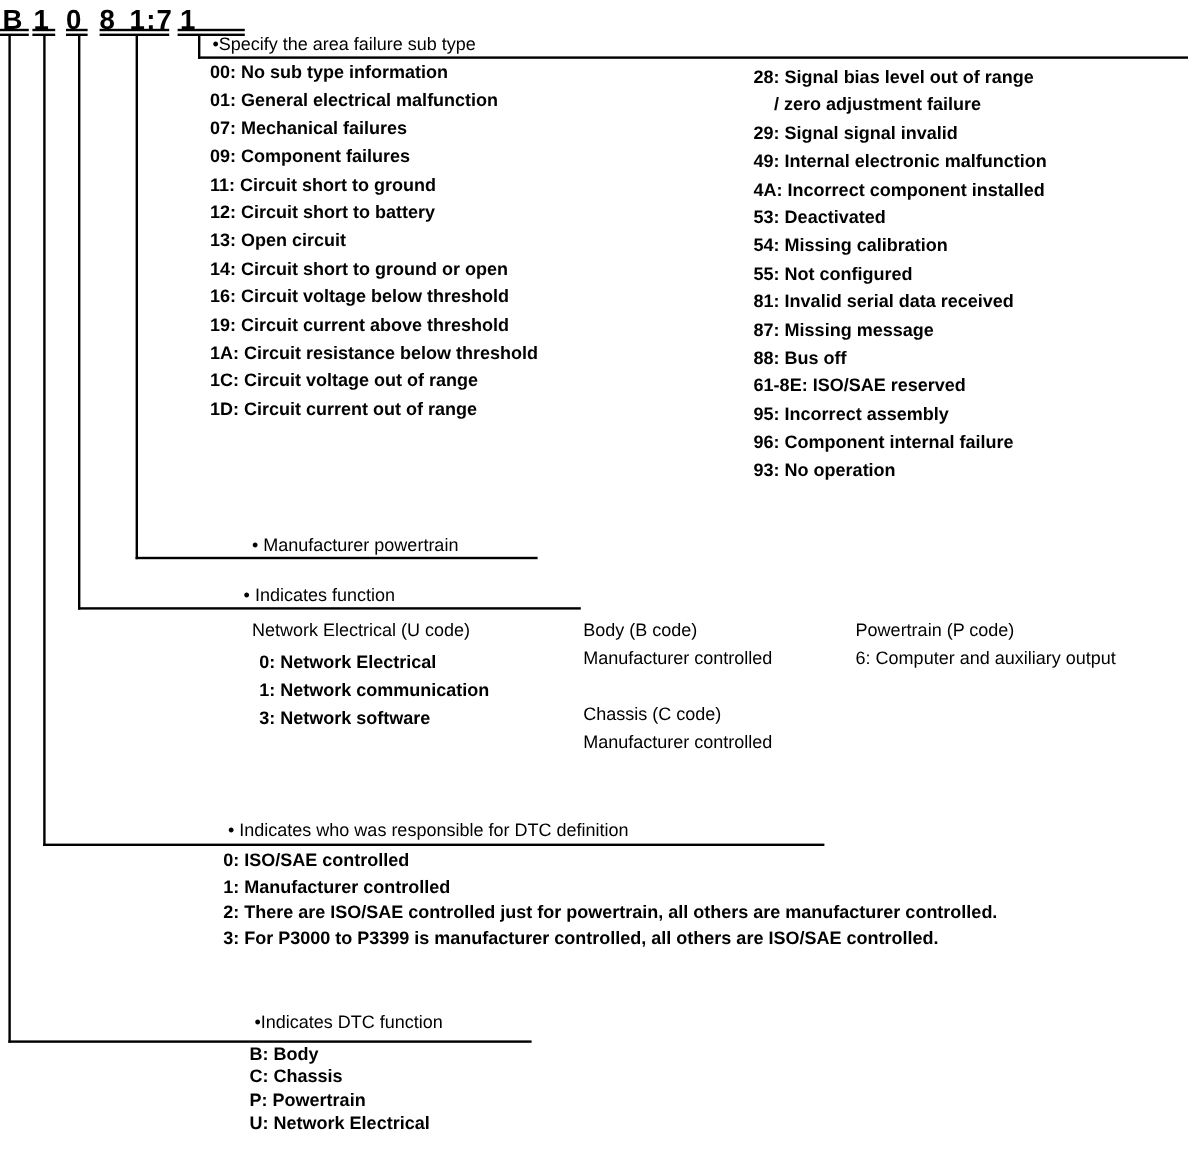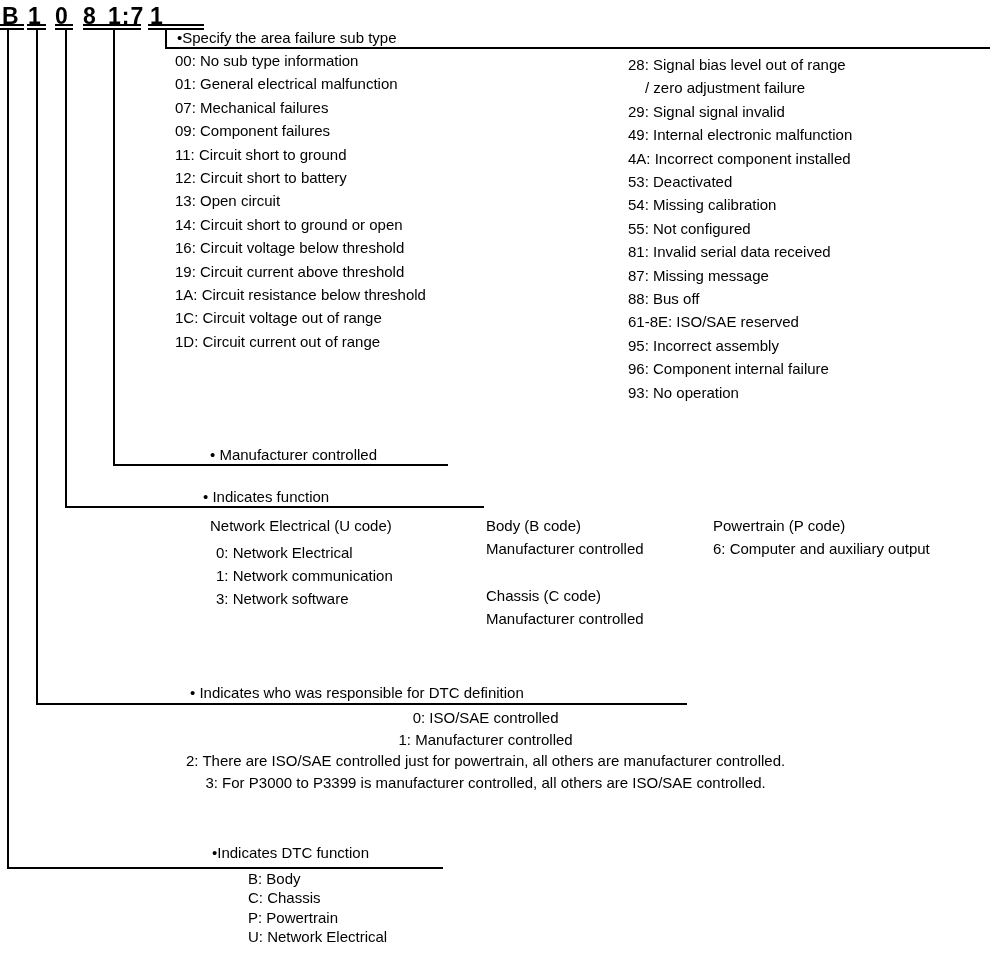--- a/index.html
+++ b/index.html
@@ -12,25 +12,25 @@
     position:absolute; top:3px; font-size:23px; font-weight:bold;
     white-space:nowrap; letter-spacing:1px;
   }
   .dul {      
     position:absolute; top:24px; height:6px; box-sizing:border-box;
     border-top:2.5px solid #000; border-bottom:2px solid #000;
   }
   .vl { position:absolute; width:2px; background:#000; }   
   .hl { position:absolute; height:2px; background:#000; }  
   .txt { position:absolute; font-size:15px; line-height:17px; white-space:nowrap; }
-  .list { position:absolute; font-size:15px; white-space:nowrap; }
+  .list { position:absolute; font-size:15px; white-space:nowrap;font-weight:bold; }
   .list > div { white-space:nowrap; }
   .lh23 { line-height:23.4px; }
-  .lh216 { line-height:21.6px;text-align:center; }
-  .lh194 { line-height:19.4px;margin-left:40px; }
+  .lh216 { line-height:21.6px; }
+  .lh194 { line-height:19.4px; }
   .lh232 { line-height:23.2px; }
   .bold { font-weight:normal; }
   .indent { padding-left:17px; }
 </style>
 </head>
 <body>
 
 <div class="stage">
 
   <span class="ch" style="left:2px">B</span>
@@ -87,21 +87,21 @@
     <div>55: Not configured</div>
     <div>81: Invalid serial data received</div>
     <div>87: Missing message</div>
     <div>88: Bus off</div>
     <div>61-8E: ISO/SAE reserved</div>
     <div>95: Incorrect assembly</div>
     <div>96: Component internal failure</div>
     <div>93: No operation</div>
   </div>
 
-  <div class="txt" style="left:210px;top:446px">• Manufacturer controlled</div>
+  <div class="txt" style="left:210px;top:446px">• Manufacturer powertrain</div>
 
   <div class="txt" style="left:203px;top:488px">• Indicates function</div>
 
   <div class="txt bold" style="left:210px;top:517px">Network Electrical (U code)</div>
   <div class="list lh232" style="left:216px;top:541px">
     <div>0: Network Electrical</div>
     <div>1: Network communication</div>
     <div>3: Network software</div>
   </div>
 

